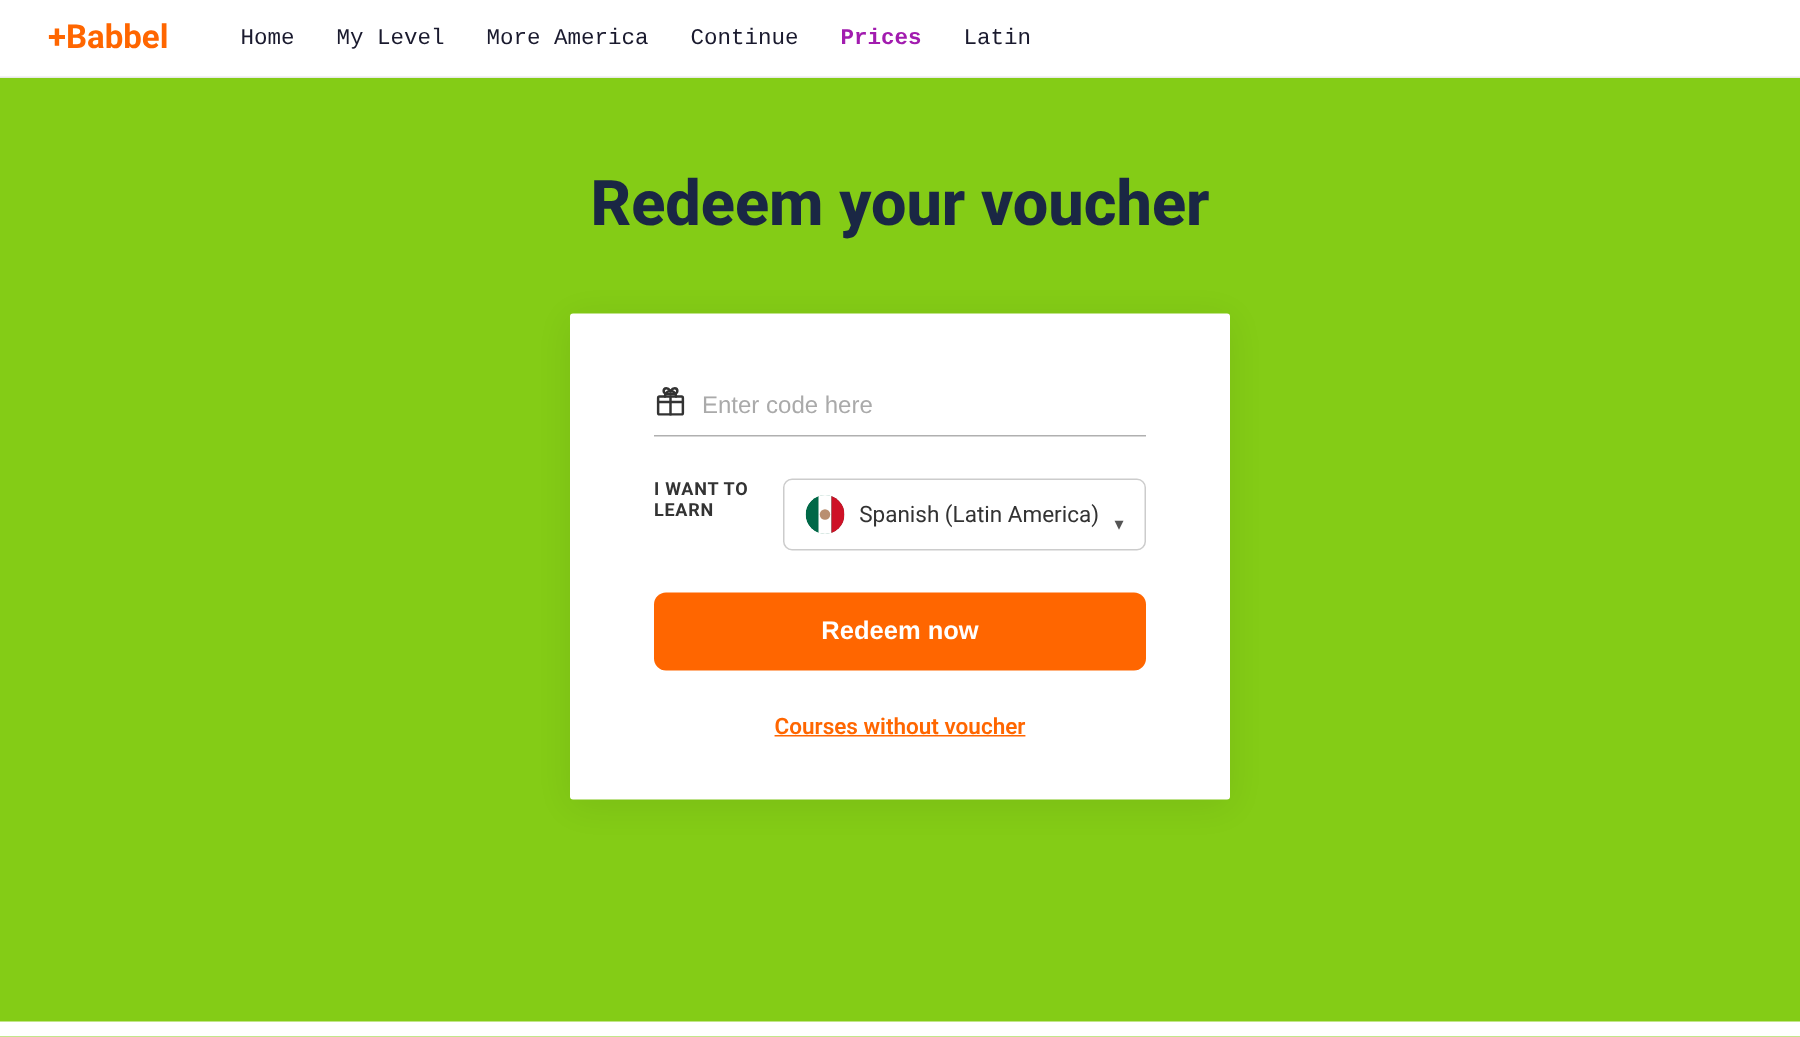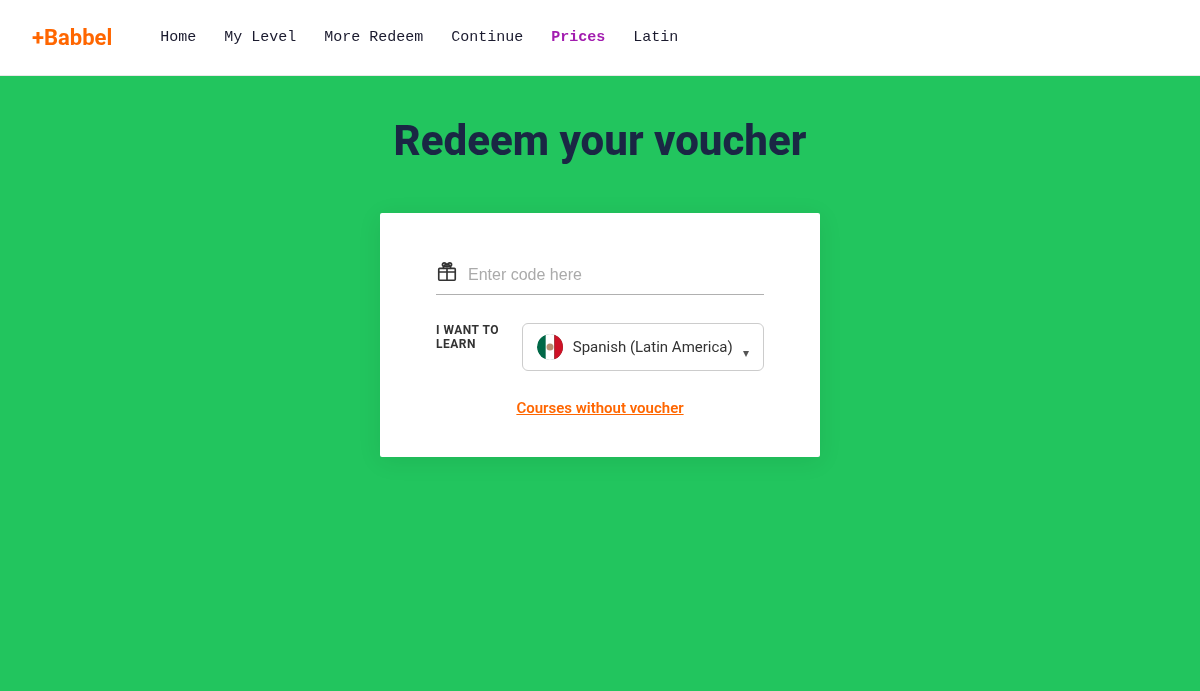--- a/index.html
+++ b/index.html
@@ -12,21 +12,21 @@
       font-family: -apple-system, BlinkMacSystemFont, 'Segoe UI', Roboto, sans-serif;
       width: 1200px;
       height: 691px;
       overflow: hidden;
     }
 
     
     .header {
       background: #ffffff;
       border-bottom: 1px solid #e8e8e8;
-      height: 76px;
+      height: 52px;
       display: flex;
       align-items: center;
       padding: 0 32px;
       gap: 32px;
     }
 
     .logo {
       display: flex;
       align-items: center;
       font-size: 22px;
@@ -51,27 +51,27 @@
       font-family: Liberation Mono, monospace;
     }
 
     .nav-item.active {
       color: #a21caf;
       font-weight: 600;
     }
 
     
     .main {
-      background: #22c55e;
+      background: #84cc16;
       width: 100%;
       height: 629px;
       display: flex;
       flex-direction: column;
       align-items: center;
-      padding-top: 40px;
+      padding-top: 60px;
     }
 
     .page-title {
       font-size: 42px;
       font-weight: 800;
       color: #1a2744;
       margin-bottom: 48px;
       text-align: center;
     }
 
@@ -200,21 +200,21 @@
 </head>
 <body>
 
 <header class="header">
   <a class="logo" href="#">
     <span>+Babbel</span>
   </a>
   <nav class="nav">
     <a class="nav-item" href="#">Home</a>
     <a class="nav-item" href="#">My Level</a>
-    <a class="nav-item" href="#">More Redeem</a>
+    <a class="nav-item" href="#">More America</a>
     <a class="nav-item" href="#">Continue</a>
     <a class="nav-item active" href="#">Prices</a>
     <a class="nav-item" href="#">Latin</a>
   </nav>
 </header>
 
 <main class="main">
   <h1 class="page-title">Redeem your voucher</h1>
 
   <div class="card">
@@ -246,17 +246,18 @@
               <rect x="17.33" y="0" width="8.67" height="26" fill="#ce1126"></rect>
               <circle cx="13" cy="13" r="3.5" fill="#8B4513" opacity="0.6"></circle>
             </svg>
           </div>
           <span class="language-text">Spanish (Latin America)</span>
         </div>
         <span class="chevron">▾</span>
       </div>
     </div>
 
+    <button class="redeem-button">Redeem now</button>
 
     <a class="continue-link" href="#">Courses without voucher</a>
 
   </div>
 </main>
 
 </body></html>

